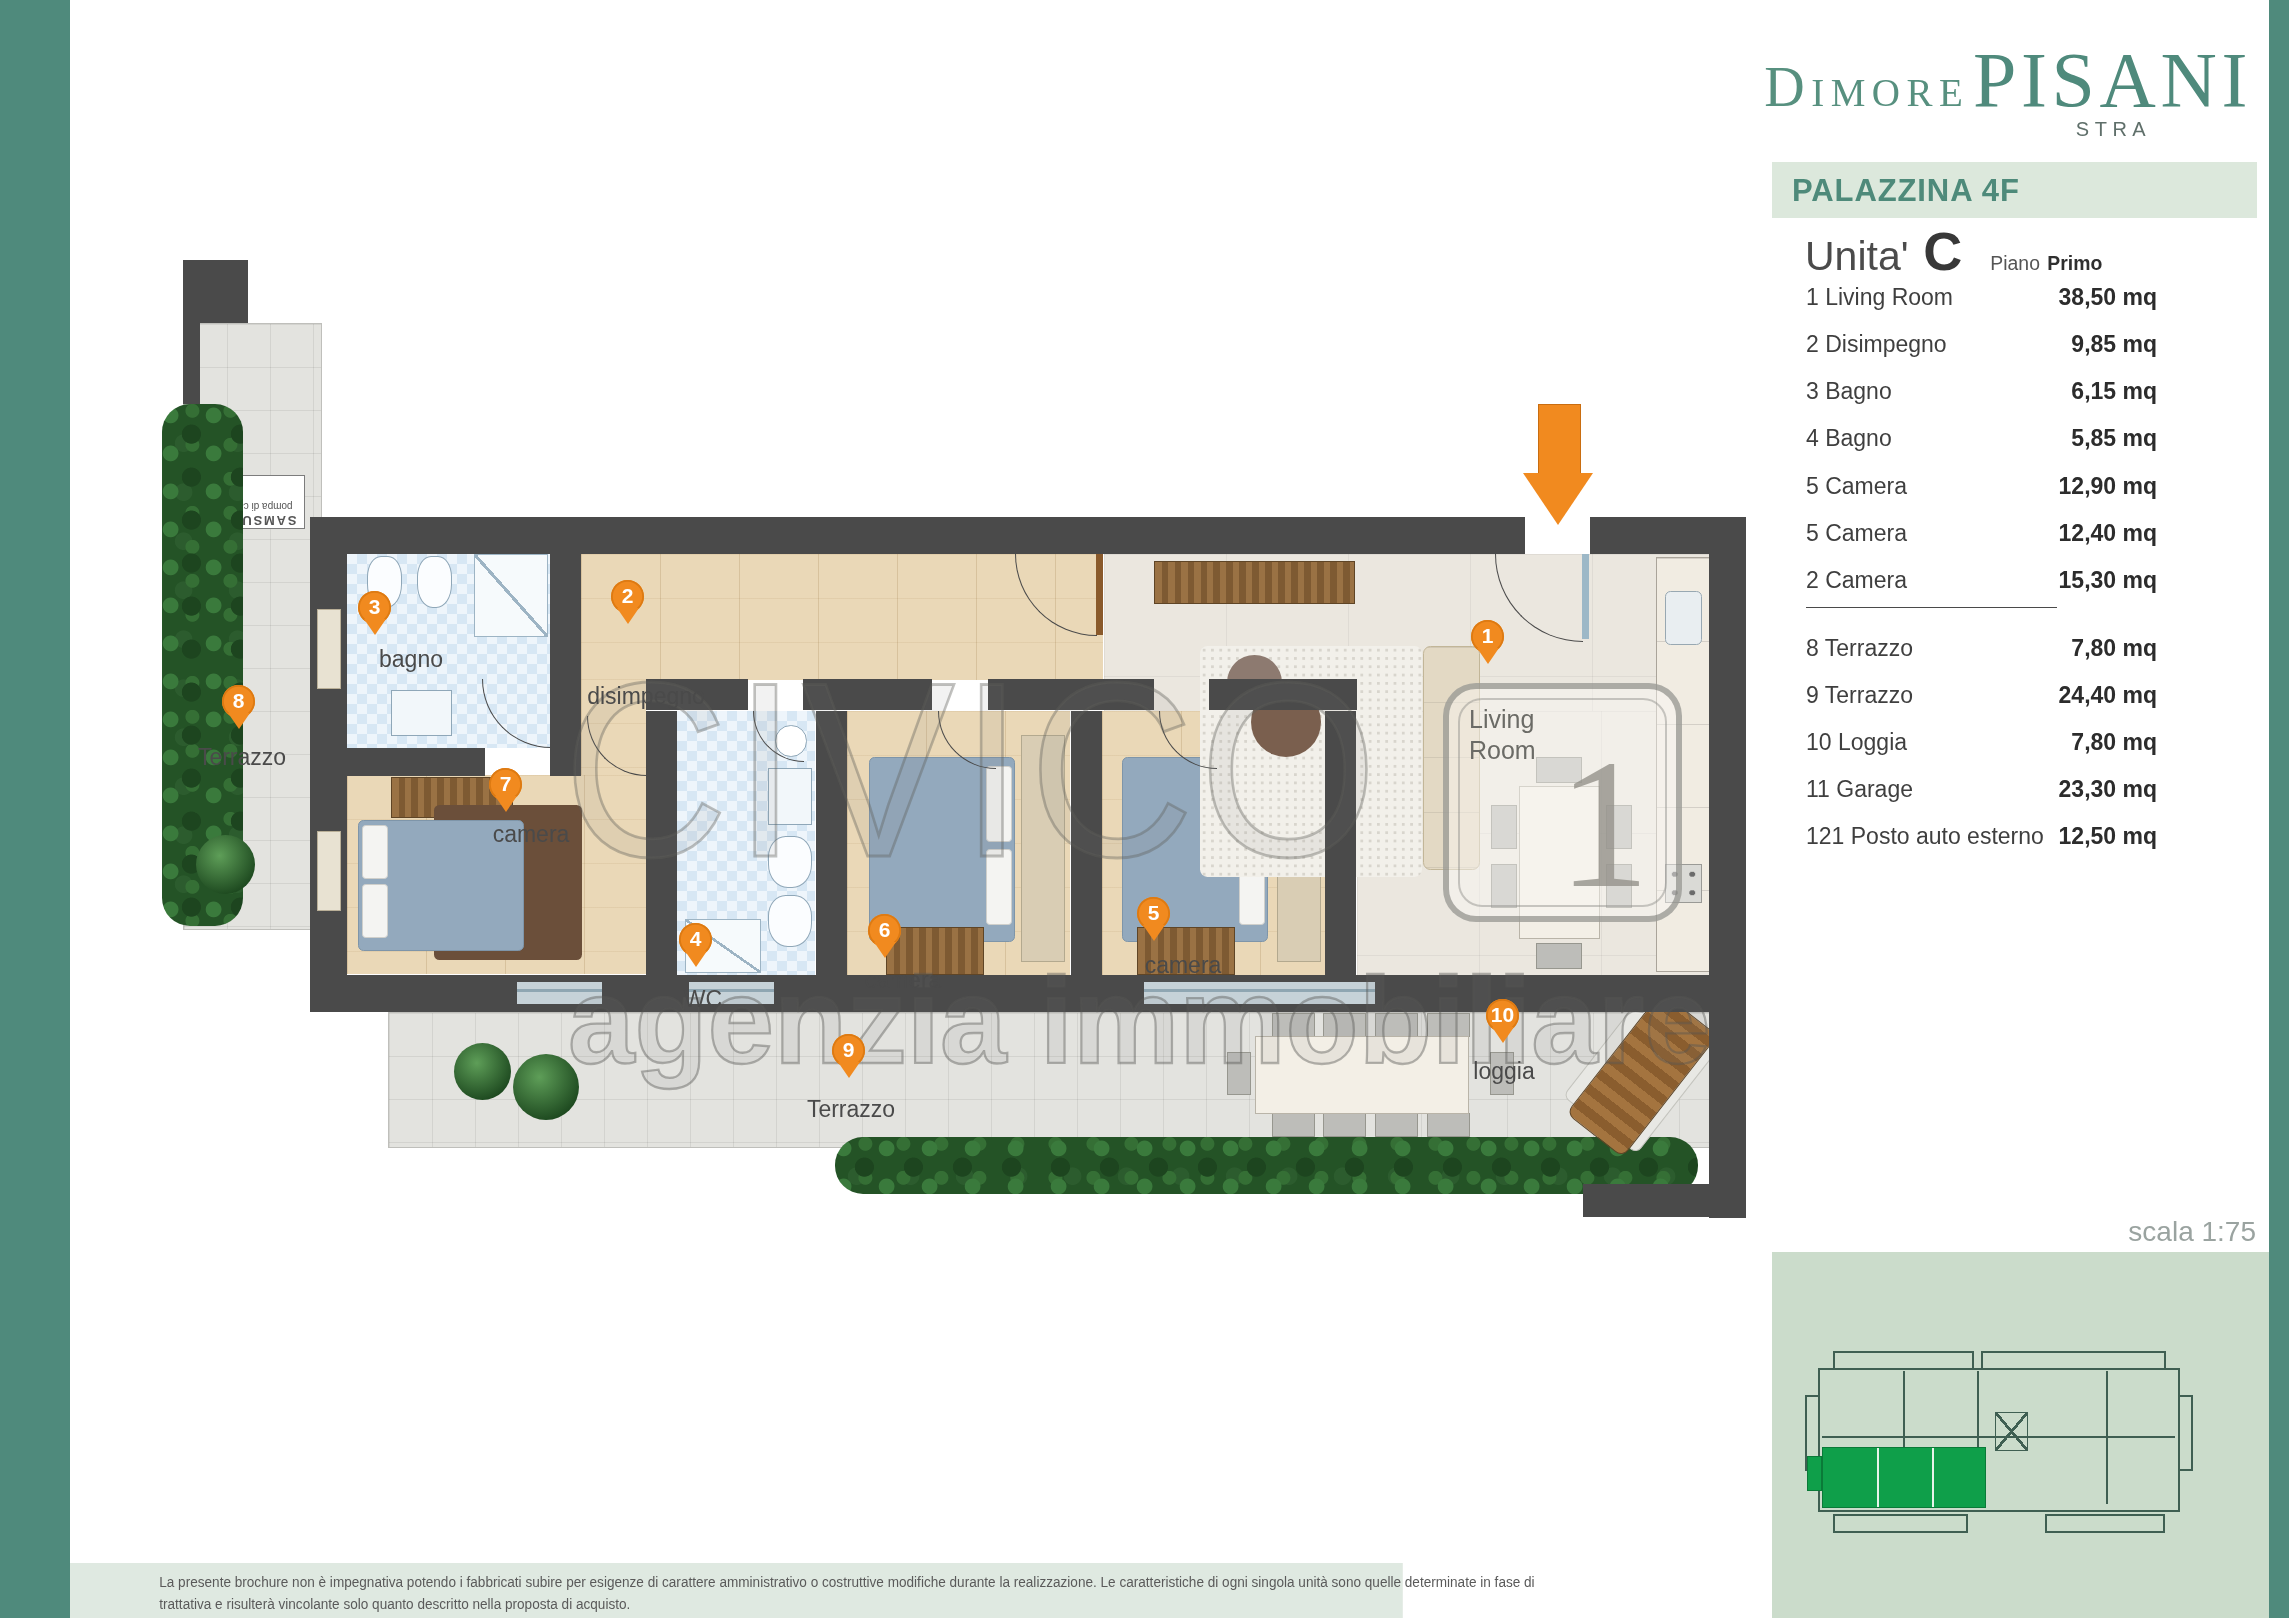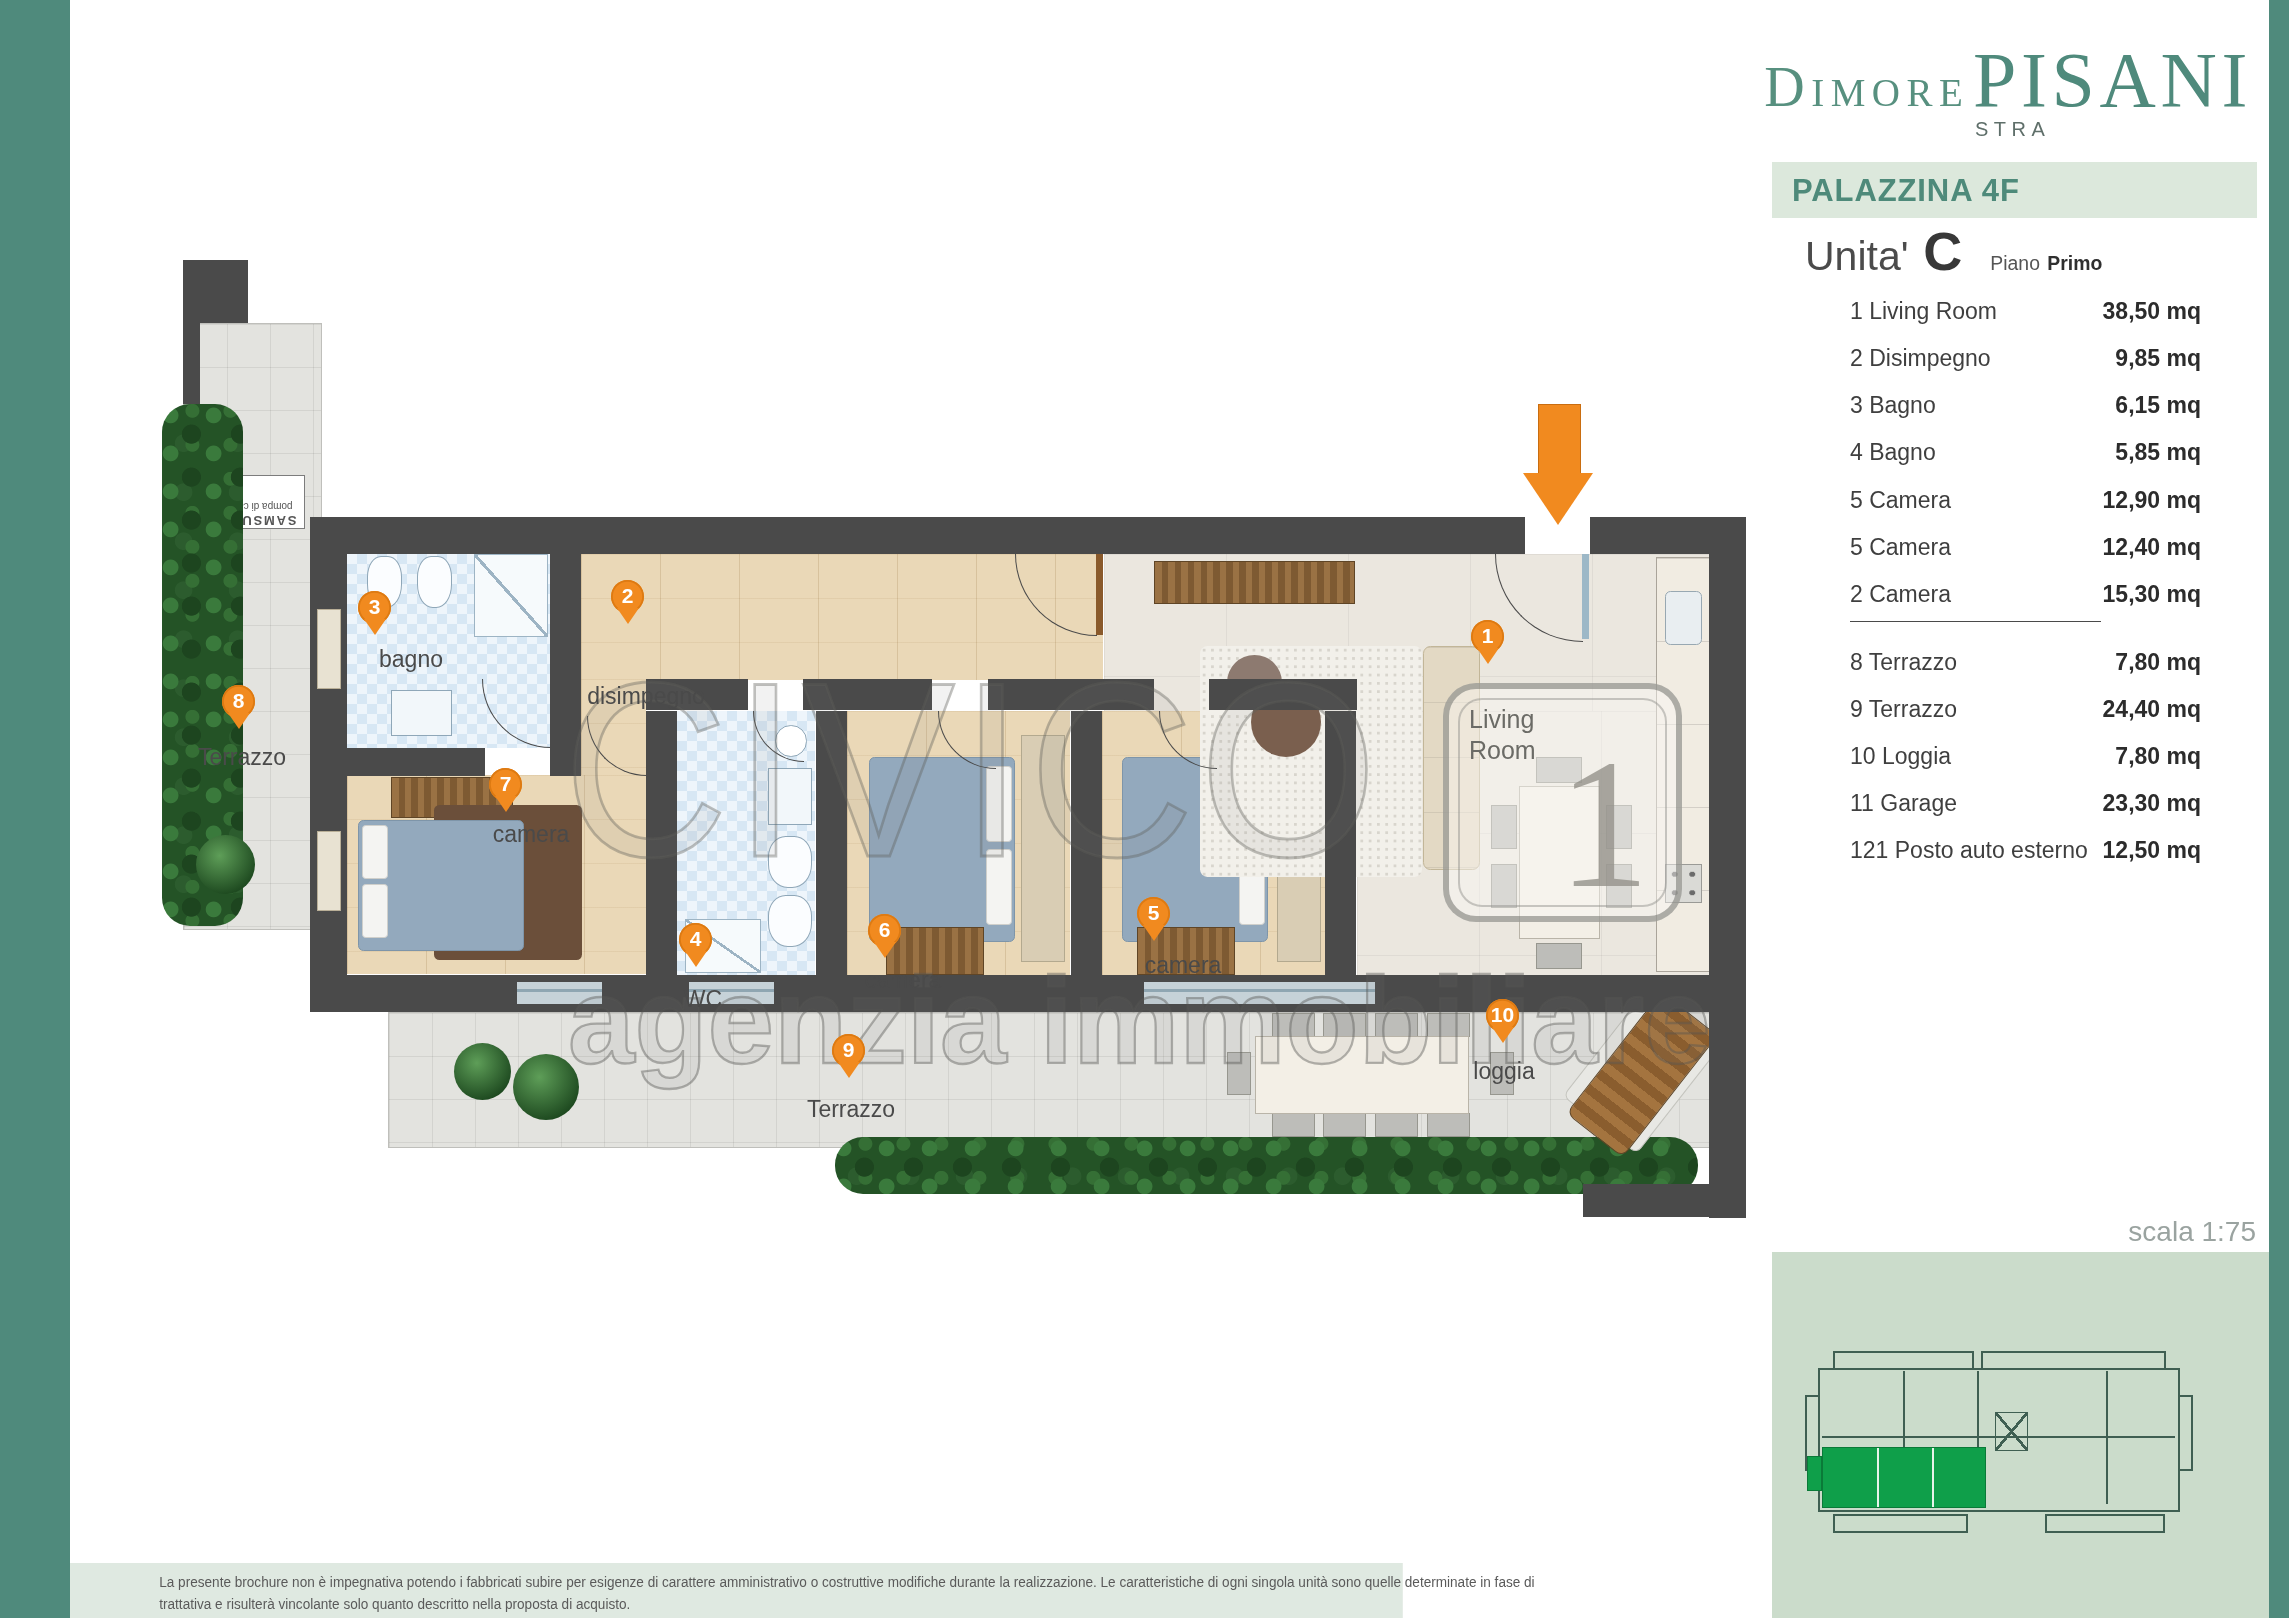--- a/index.html
+++ b/index.html
@@ -9,21 +9,21 @@
   
   .sidebar{background:#4F8A7C;}
   .bandbg{background:#DCE8DC;}
   .panelbg{background:#CBDCCB;}
   .disc{background:#DFE9E1;color:#5a5a5a;font-size:14px;line-height:1.55;white-space:nowrap;
         transform:scaleX(.97);transform-origin:left top;}
   
   .logo{color:#4F8A7C;font-family:"Liberation Serif",serif;text-align:right;}
   .logo .sm{font-size:56px;font-variant:small-caps;letter-spacing:6.5px;color:#57907f;}
   .logo .lg{font-size:78px;letter-spacing:4.6px;}
-  .stra{color:#5f6f6a;font-size:20px;letter-spacing:5.5px;text-align:left;}
+  .stra{color:#5f6f6a;font-size:20px;letter-spacing:5.5px;text-align:center;}
   .palazzina{color:#4E8A7A;font-weight:bold;font-size:31px;letter-spacing:0.9px;}
   .unitrow{display:flex;align-items:baseline;color:#4b4b4b;}
   .unitrow .ul{font-size:41px;}
   .unitrow .uc{font-size:54px;font-weight:bold;color:#383838;margin-left:14.8px;}
   .unitrow .pl{font-size:19.4px;margin-left:28px;color:#555;}
   .unitrow .pv{font-size:19.4px;font-weight:bold;color:#2f2f2f;margin-left:7.4px;}
   .rrow{position:absolute;left:0;width:351px;display:flex;justify-content:space-between;
         font-size:23px;color:#3f3f3f;}
   .rrow b{color:#2c2c2c;}
   .scala{color:#9aa3a0;font-size:28px;text-align:right;}
@@ -121,21 +121,21 @@
     <div class="palazzina abs" style="left:20px;top:11px;">PALAZZINA 4F</div>
   </div>
 
   <div class="abs unitrow" style="left:1805px;top:220px;">
     <span class="ul">Unita'</span>
     <span class="uc">C</span>
     <span class="pl">Piano</span>
     <span class="pv">Primo</span>
   </div>
 
-  <div class="abs" style="left:1806px;top:14px;width:351px;height:877px;margin-left:44px;">
+  <div class="abs" style="left:1806px;top:0;width:351px;height:877px;">
     <div class="rrow" style="top:284px;">
         <span>1 Living Room</span>
         <b>38,50 mq</b>
       </div>
     <div class="rrow" style="top:331px;align-items:flex-end;">
         <span>2 Disimpegno</span>
         <b>9,85 mq</b>
       </div>
     <div class="rrow" style="top:378px;">
         <span>3 Bagno</span>

